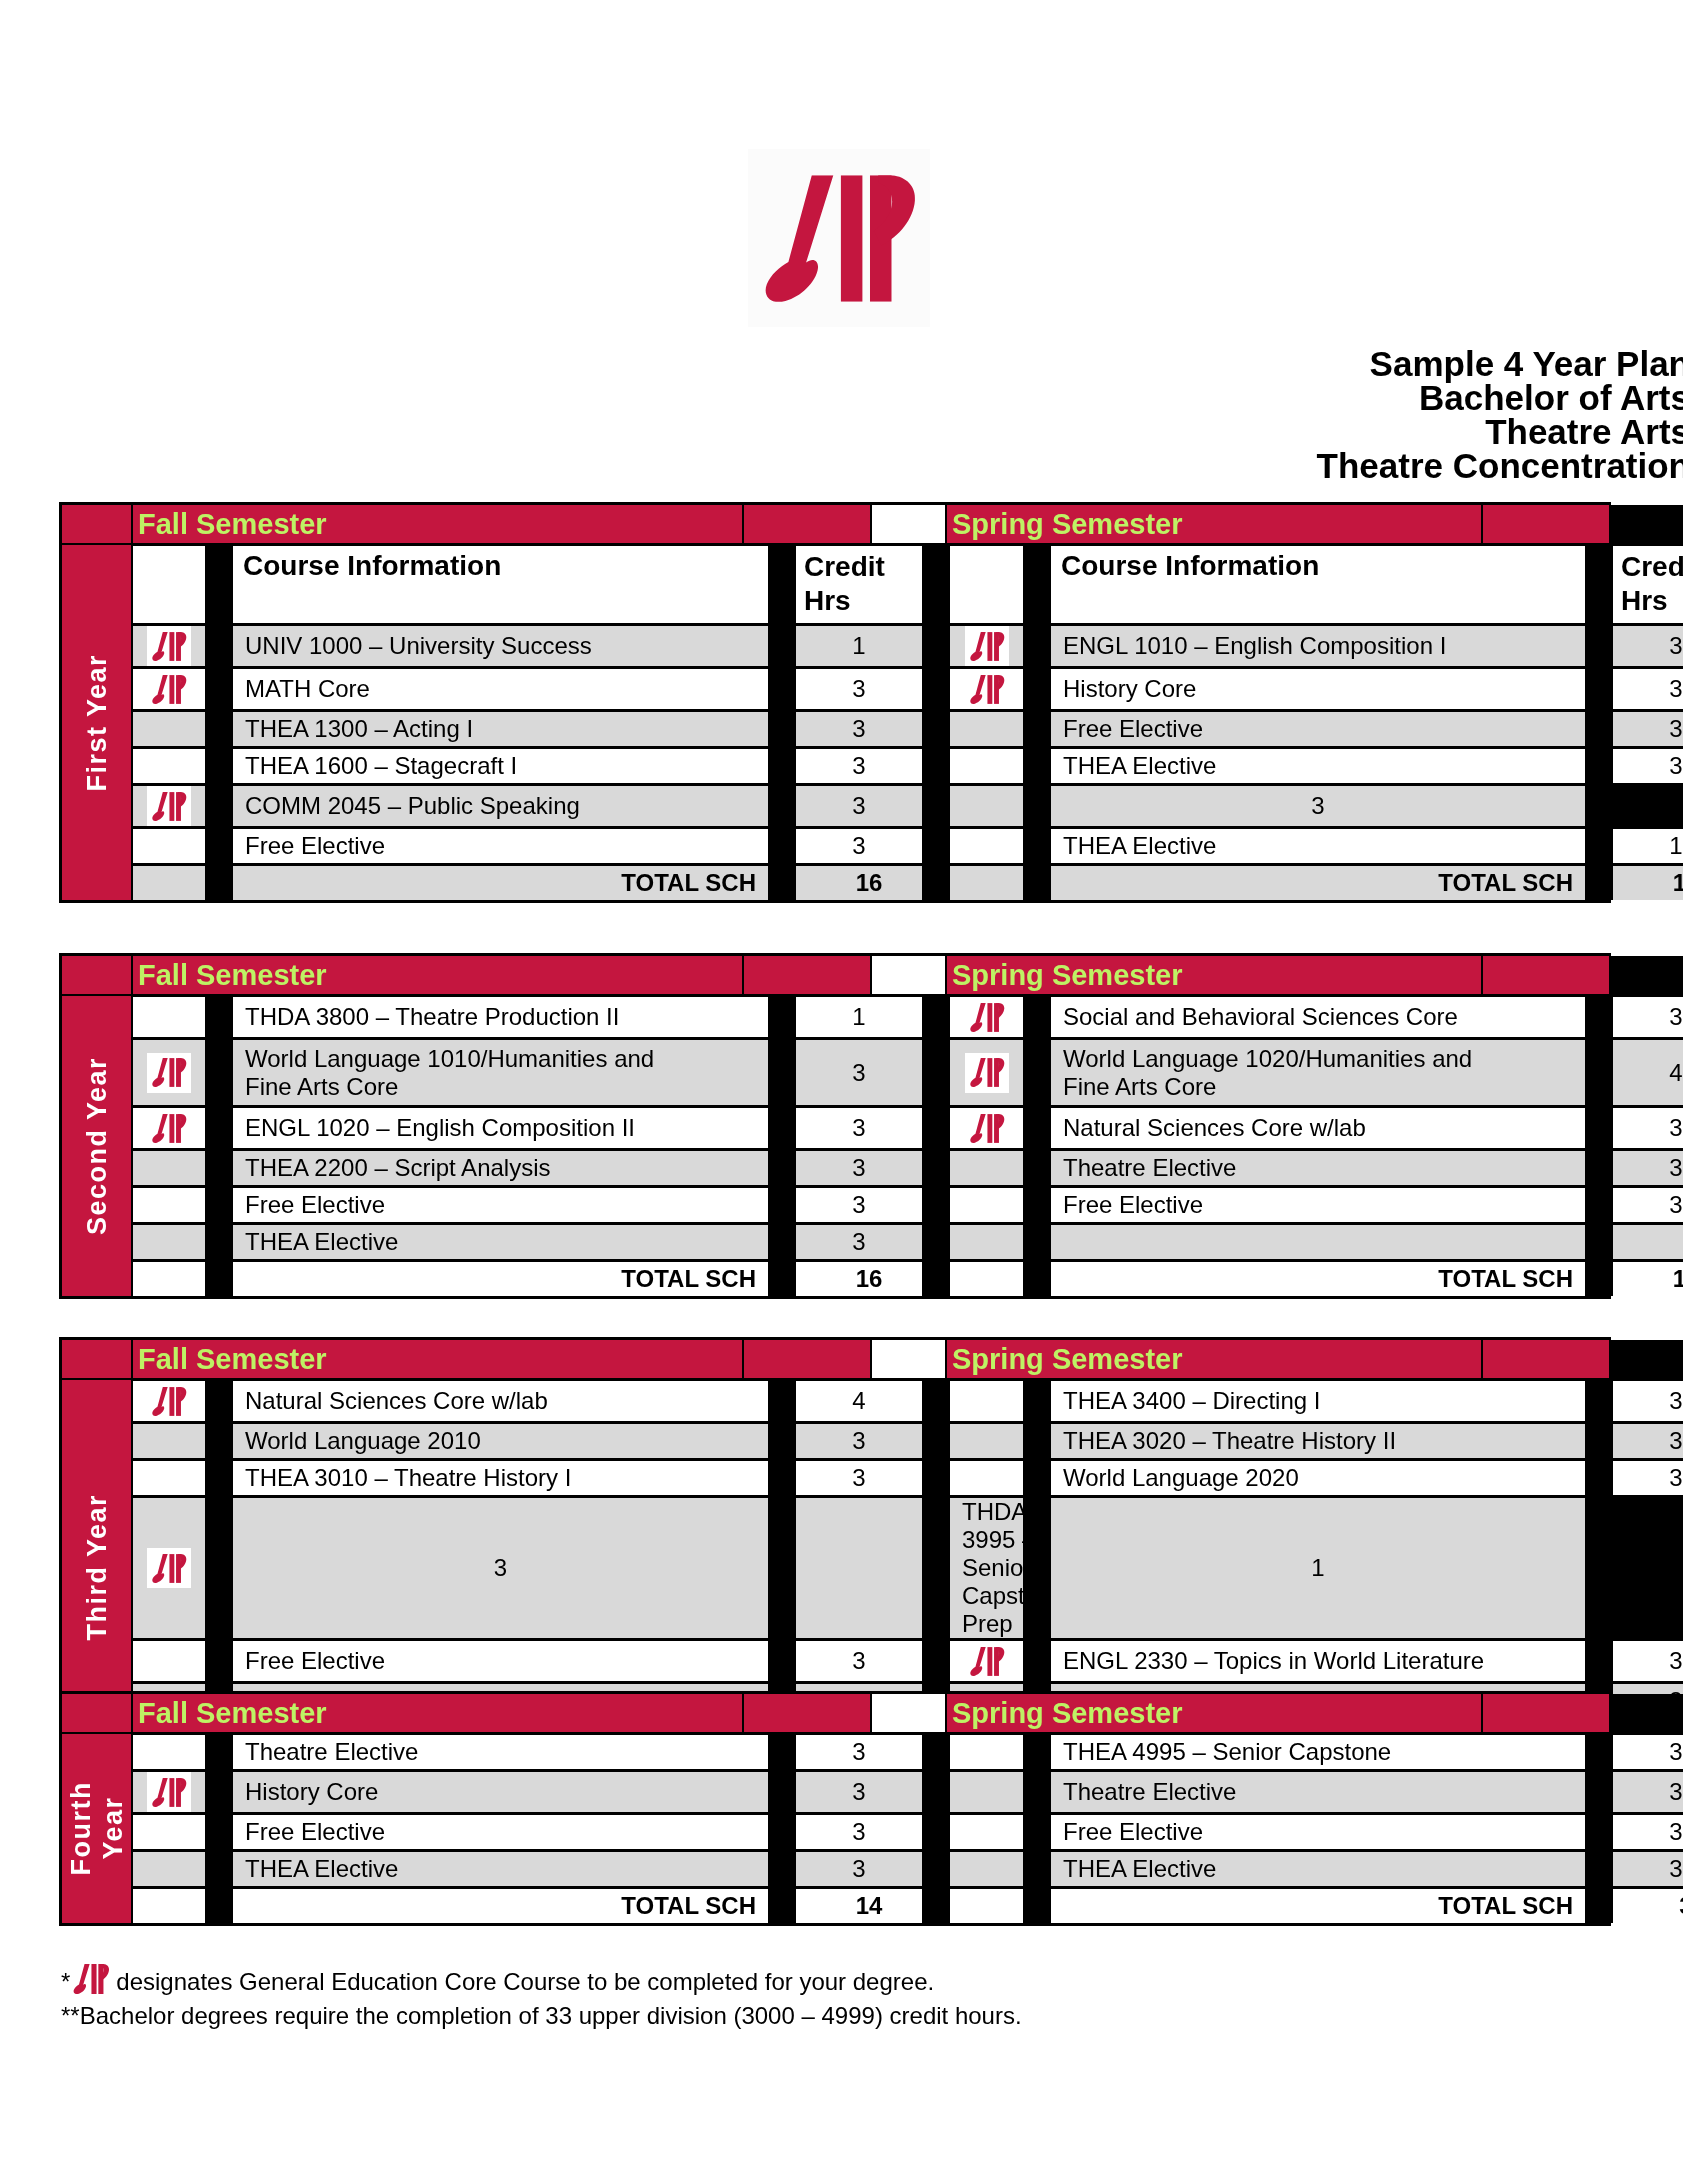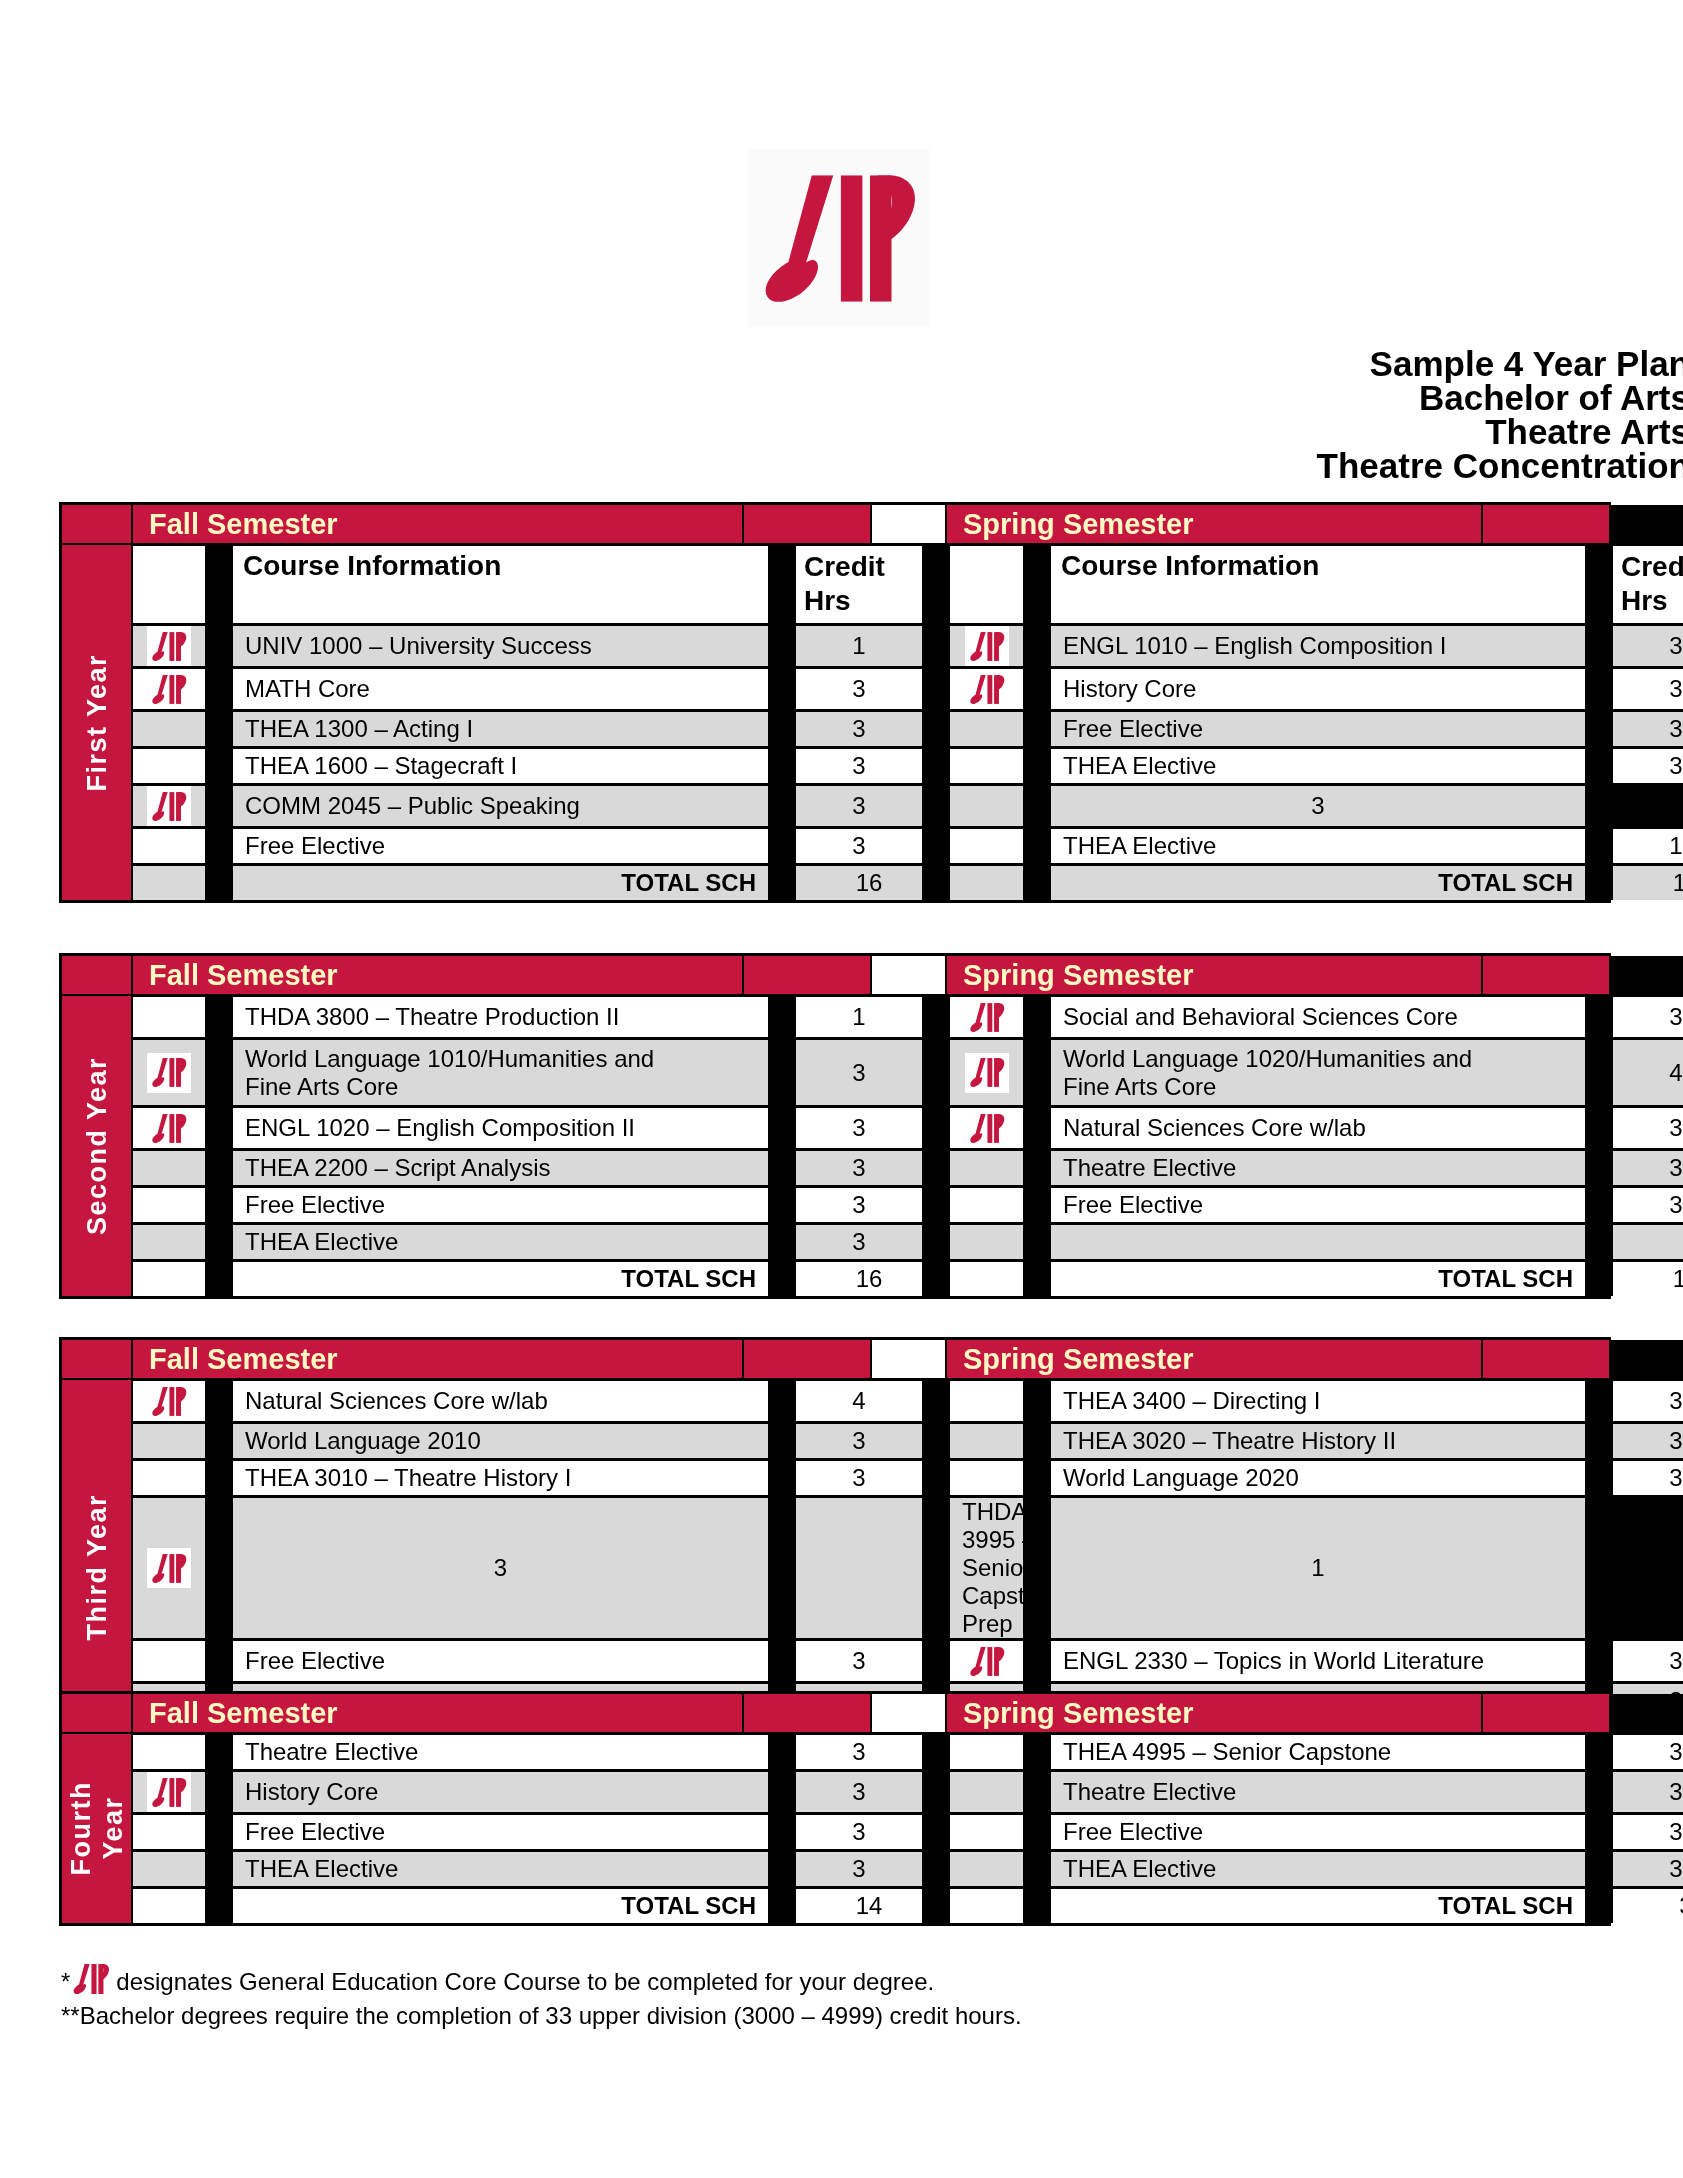--- a/index.html
+++ b/index.html
@@ -21,31 +21,31 @@
                    font-size:27px;letter-spacing:1.5px;white-space:pre-line;text-align:center;line-height:32px;}
   .ybody{flex:1;display:flex;flex-direction:column;background:#000;}
   .trow{display:grid;grid-template-columns:72px 535px 126px 73px 534px 126px;gap:2px;background:#000;}
   .ybody > .trow + .trow{margin-top:3px;gap:28px;}
   .trow > div{background:#fff;min-height:34px;box-sizing:border-box;}
   .trow.shaded > div{background:var(--row-shade);}
   .trow.tall > div{min-height:65px;}
   .trow.band{grid-template-columns:609px 126px 73px 534px 126px;}
   .trow.band > div{background:var(--ap-red);min-height:38px;}
   .trow.band > div.gapcell{background:#fff;}
-  .bmain{display:flex;align-items:center;padding-left:16px;color:#fef9c3;font-weight:700;font-size:29px;}
+  .bmain{display:flex;align-items:center;padding-left:5px;color:#bef264;font-weight:700;font-size:29px;}
   .trow.hrow > div{min-height:77px;}
   .ci{font-size:28px;font-weight:700;padding:4px 10px;}
   .ch{font-size:28px;font-weight:700;padding:4px 8px;line-height:34px;white-space:pre-line;}
   .marker{display:flex;align-items:center;justify-content:center;}
   .marker .logobox{width:44px;height:40px;background:#fff;display:flex;align-items:center;justify-content:center;}
   .marker .logobox svg{width:36px;height:29px;fill:var(--ap-red);}
   .course{display:flex;align-items:center;padding:0 12px;font-size:24px;line-height:28px;white-space:pre-line;}
   .credit{display:flex;align-items:center;justify-content:center;font-size:24px;}
   .total-label{justify-content:flex-end;font-weight:700;}
-  .total-val{font-weight:400;padding-left:20px;}
+  .total-val{font-weight:700;padding-left:20px;}
   
   .fn{position:absolute;left:61px;font-size:24px;display:flex;align-items:center;}
   .fn1{top:1964px;}
   .fn2{top:2002px;}
   .fn .fn-logo{width:38px;height:30px;fill:var(--ap-red);margin:0 6px 6px 2px;}
   .hidden-defs{position:absolute;width:0;height:0;overflow:hidden;}
 </style>
 </head>
 <body>
 

